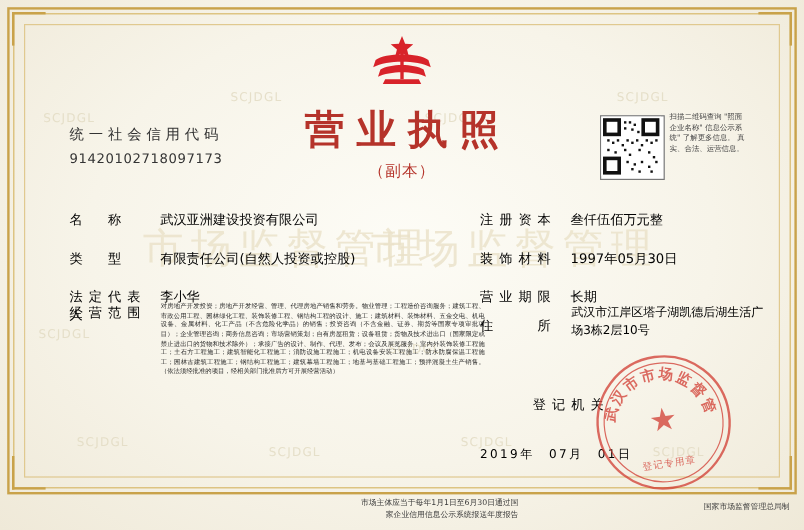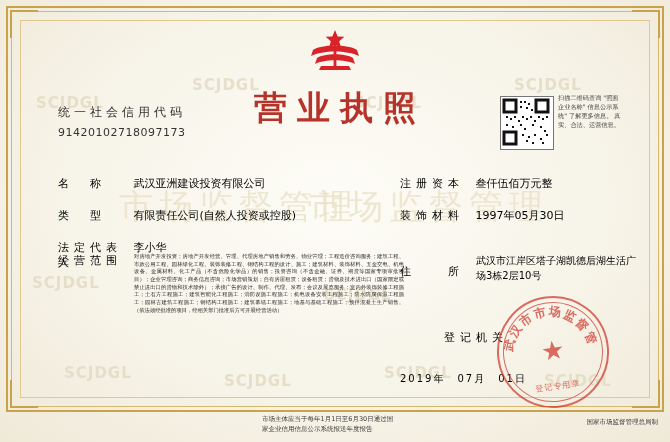--- a/index.html
+++ b/index.html
@@ -30,22 +30,22 @@
     position:absolute;width:26px;height:26px;border:2px solid #c9a24a;
   }
   .c-tl{left:10px;top:10px;border-right:none;border-bottom:none;}
   .c-tr{right:10px;top:10px;border-left:none;border-bottom:none;}
   .c-bl{left:10px;bottom:34px;border-right:none;border-top:none;}
   .c-br{right:10px;bottom:34px;border-left:none;border-top:none;}
 
   
   .watermarks{position:absolute;left:24px;top:24px;right:24px;bottom:48px;overflow:hidden;}
   .wm{
-    position:absolute;color:#e3dcc4;font-size:15px;letter-spacing:1px;
-    font-weight:bold;opacity:.85;white-space:nowrap;
+    position:absolute;color:#e3dcc4;font-size:10px;letter-spacing:1px;
+    font-weight:normal;opacity:.85;white-space:nowrap;
     font-family:"DejaVu Sans","Liberation Sans",sans-serif;
   }
   .wm-big{
     position:absolute;color:#eae2c9;font-size:34px;letter-spacing:6px;
     white-space:nowrap;opacity:.8;
   }
 
   
   .emblem{
     position:absolute;left:50%;top:24px;transform:translateX(-50%);
@@ -123,21 +123,21 @@
     position:absolute;left:0;right:0;bottom:14px;text-align:center;
     color:#d0352b;font-size:8px;letter-spacing:1px;
   }
 
   
   .footer{
     position:absolute;left:0;right:0;bottom:4px;height:26px;
     font-size:6.5px;color:#3a3a3a;
   }
   .footer .fl{position:absolute;left:12px;top:6px;width:210px;line-height:1.5;}
-  .footer .fc{position:absolute;left:262px;top:2px;width:170px;line-height:1.6;text-align:left;}
+  .footer .fc{position:absolute;left:262px;top:2px;width:170px;line-height:1.6;text-align:right;}
   .footer .fr{position:absolute;right:12px;top:6px;text-align:right;}
   .footer a{color:#2a49b5;text-decoration:underline;}
 </style>
 </head>
 <body>
 
 <div id="cert">
 
   <div class="watermarks">
     <div class="wm" style="left:12px;top:70px;">SCJDGL</div>
@@ -166,20 +166,21 @@
     <svg class="fan" viewBox="0 0 56 46">
       <path d="M28 4 L30.6 10.4 L37.4 10.8 L32.2 15.2 L33.9 21.8 L28 18.2 L22.1 21.8 L23.8 15.2 L18.6 10.8 L25.4 10.4 Z" fill="#d8232a"></path>
       <path d="M6 24 C14 18, 42 18, 50 24 L52 30 C40 24, 16 24, 4 30 Z" fill="#d8232a"></path>
       <path d="M10 32 C18 27, 38 27, 46 32 L48 38 C38 33, 18 33, 8 38 Z" fill="#d8232a"></path>
       <rect x="26.6" y="8" width="2.8" height="32" fill="#d8232a"></rect>
       <path d="M14 40 L42 40 L44 44 L12 44 Z" fill="#d8232a"></path>
     </svg>
   </div>
 
   <div class="title title-shadow">营业执照</div>
+  <div class="subtitle">（副本）</div>
 
   <div class="code-block">
     <div class="code-label">统一社会信用代码</div>
     <div class="code-value">91420102718097173</div>
   </div>
 
   <div class="qr-wrap">
     <div class="qr">
       <svg viewBox="0 0 50 50" width="50" height="50">
         <rect width="50" height="50" fill="#fff"></rect>
@@ -246,20 +247,24 @@
 
   <div class="right-col">
     <div class="row">
       <span class="lab">注册资本</span>
       <span class="val">叁仟伍佰万元整</span>
     </div>
     <div class="row">
       <span class="lab">装饰材料</span>
       <span class="val">1997年05月30日</span>
     </div>
+    <div class="row">
+      <span class="lab">营业期限</span>
+      <span class="val">长期</span>
+    </div>
   </div>
 
   <div class="scope-row">
     <div class="scope-lab">经营范围</div>
     <div class="scope-text">对房地产开发投资；房地产开发经营、管理、代理房地产销售和劳务。物业管理；工程造价咨询服务；建筑工程、市政公用工程、园林绿化工程、装饰装修工程、钢结构工程的设计、施工；建筑材料、装饰材料、五金交电、机电设备、金属材料、化工产品（不含危险化学品）的销售；投资咨询（不含金融、证券、期货等国家专项审批项目）；企业管理咨询；商务信息咨询；市场营销策划；自有房屋租赁；设备租赁；货物及技术进出口（国家限定或禁止进出口的货物和技术除外）；承接广告的设计、制作、代理、发布；会议及展览服务；室内外装饰装修工程施工；土石方工程施工；建筑智能化工程施工；消防设施工程施工；机电设备安装工程施工；防水防腐保温工程施工；园林古建筑工程施工；钢结构工程施工；建筑幕墙工程施工；地基与基础工程施工；预拌混凝土生产销售。（依法须经批准的项目，经相关部门批准后方可开展经营活动）</div>
   </div>
 
   <div class="addr-row">
     <div class="addr-lab">住　　所</div>
     <div class="addr-val">武汉市江岸区塔子湖凯德后湖生活广场3栋2层10号</div>

